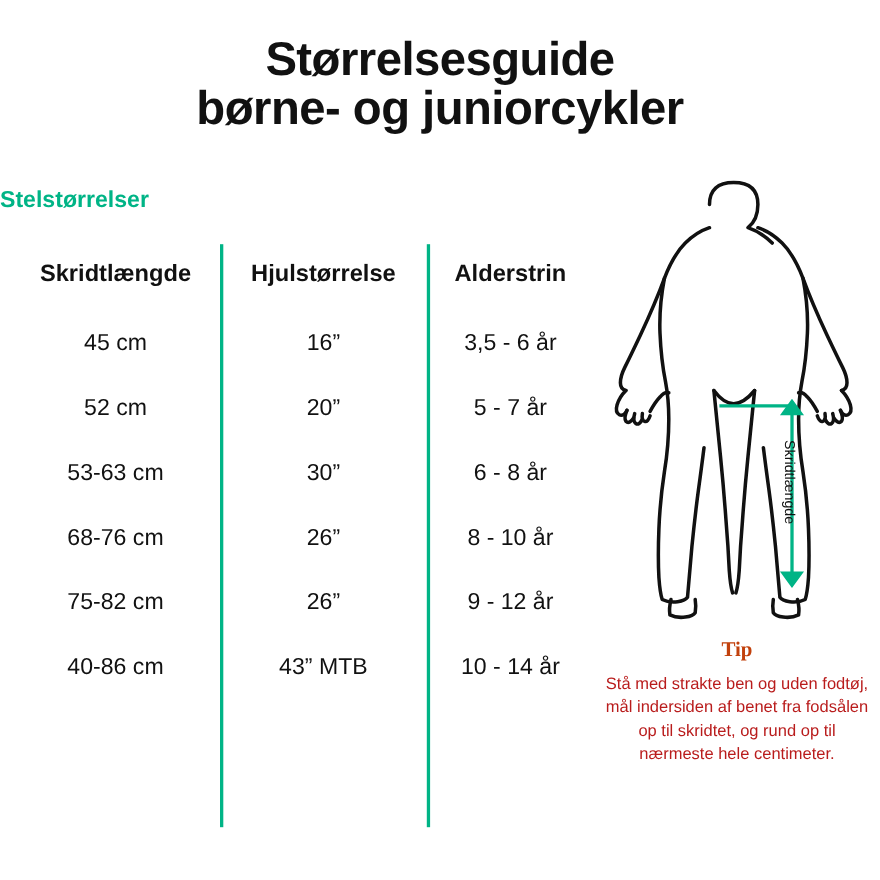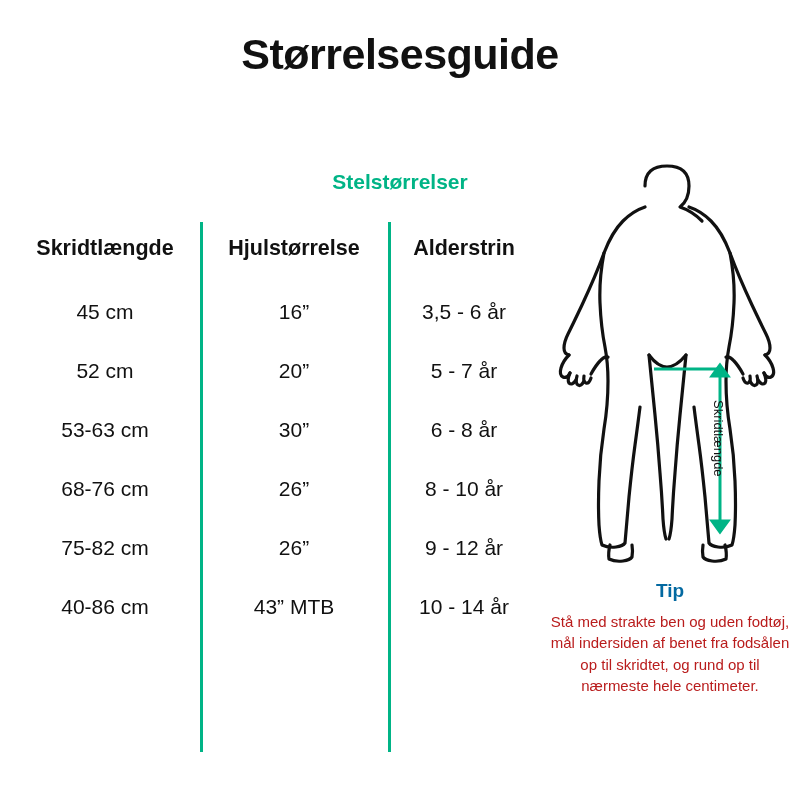--- a/index.html
+++ b/index.html
@@ -35,21 +35,20 @@
     font-weight: bold;
     letter-spacing: -0.5px;
     line-height: 1.05;
     color: #111111;
   }
   .subtitle {
     position: absolute;
     top: 170px;
     left: 0;
     width: 800px;
-    text-align: center;
     font-size: 21px;
     font-weight: bold;
     color: #00b486;
   }
 
   
   .table-wrap {
     position: absolute;
     top: 222px;
     left: 10px;
@@ -115,36 +114,38 @@
   .tip-block {
     position: absolute;
     top: 580px;
     left: 548px;
     width: 244px;
     text-align: center;
   }
   .tip-title {
     font-size: 19px;
     font-weight: bold;
-    color: #0369a1;
+    color: #c2410c;
     margin-bottom: 9px;
+    font-family: Liberation Serif, serif;
   }
   .tip-text {
     font-size: 15px;
     line-height: 1.42;
     color: #b91c1c;
   }
 </style>
 </head>
 <body>
 
 <div class="page">
 
   <div class="title-block">
     <div class="title-line">Størrelsesguide</div>
+    <div class="title-line">børne- og juniorcykler</div>
   </div>
   <div class="subtitle">Stelstørrelser</div>
 
   <div class="table-wrap">
     <div class="vline v1"></div>
     <div class="vline v2"></div>
     <table class="size-table">
       <colgroup>
         <col class="c1">
           <col class="c2">

